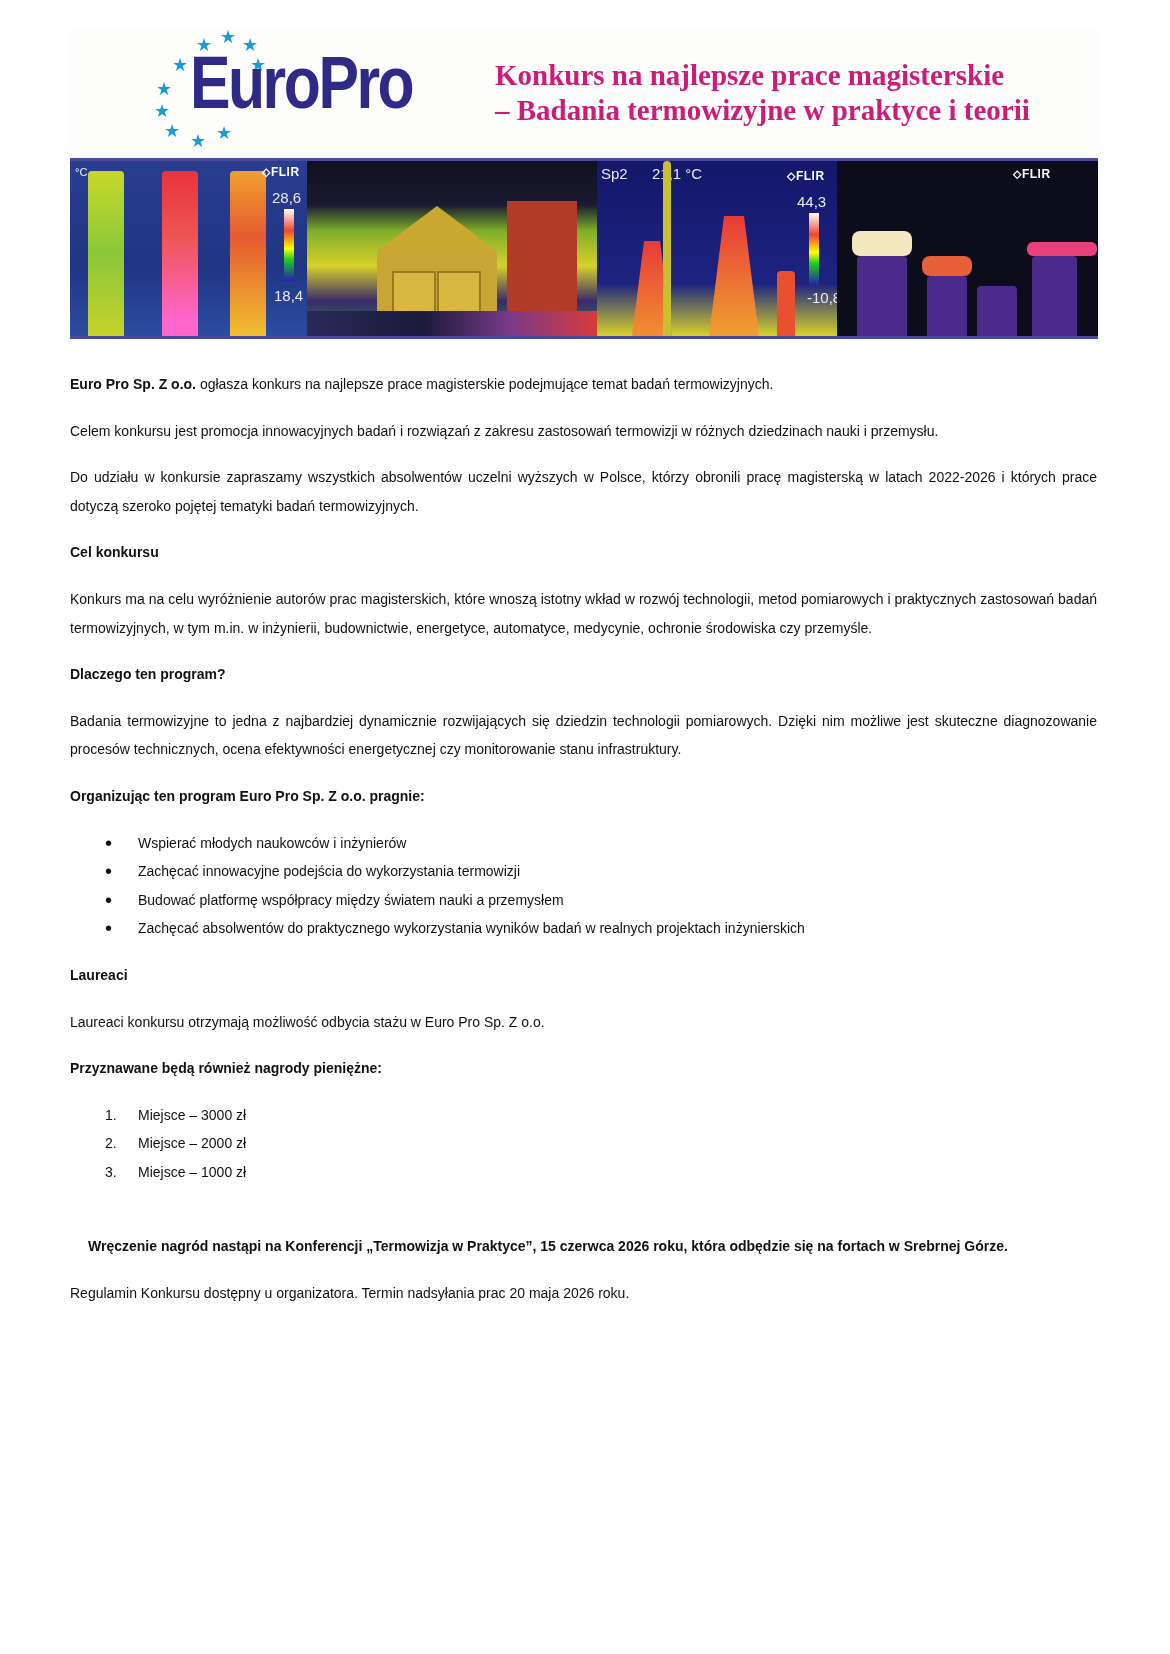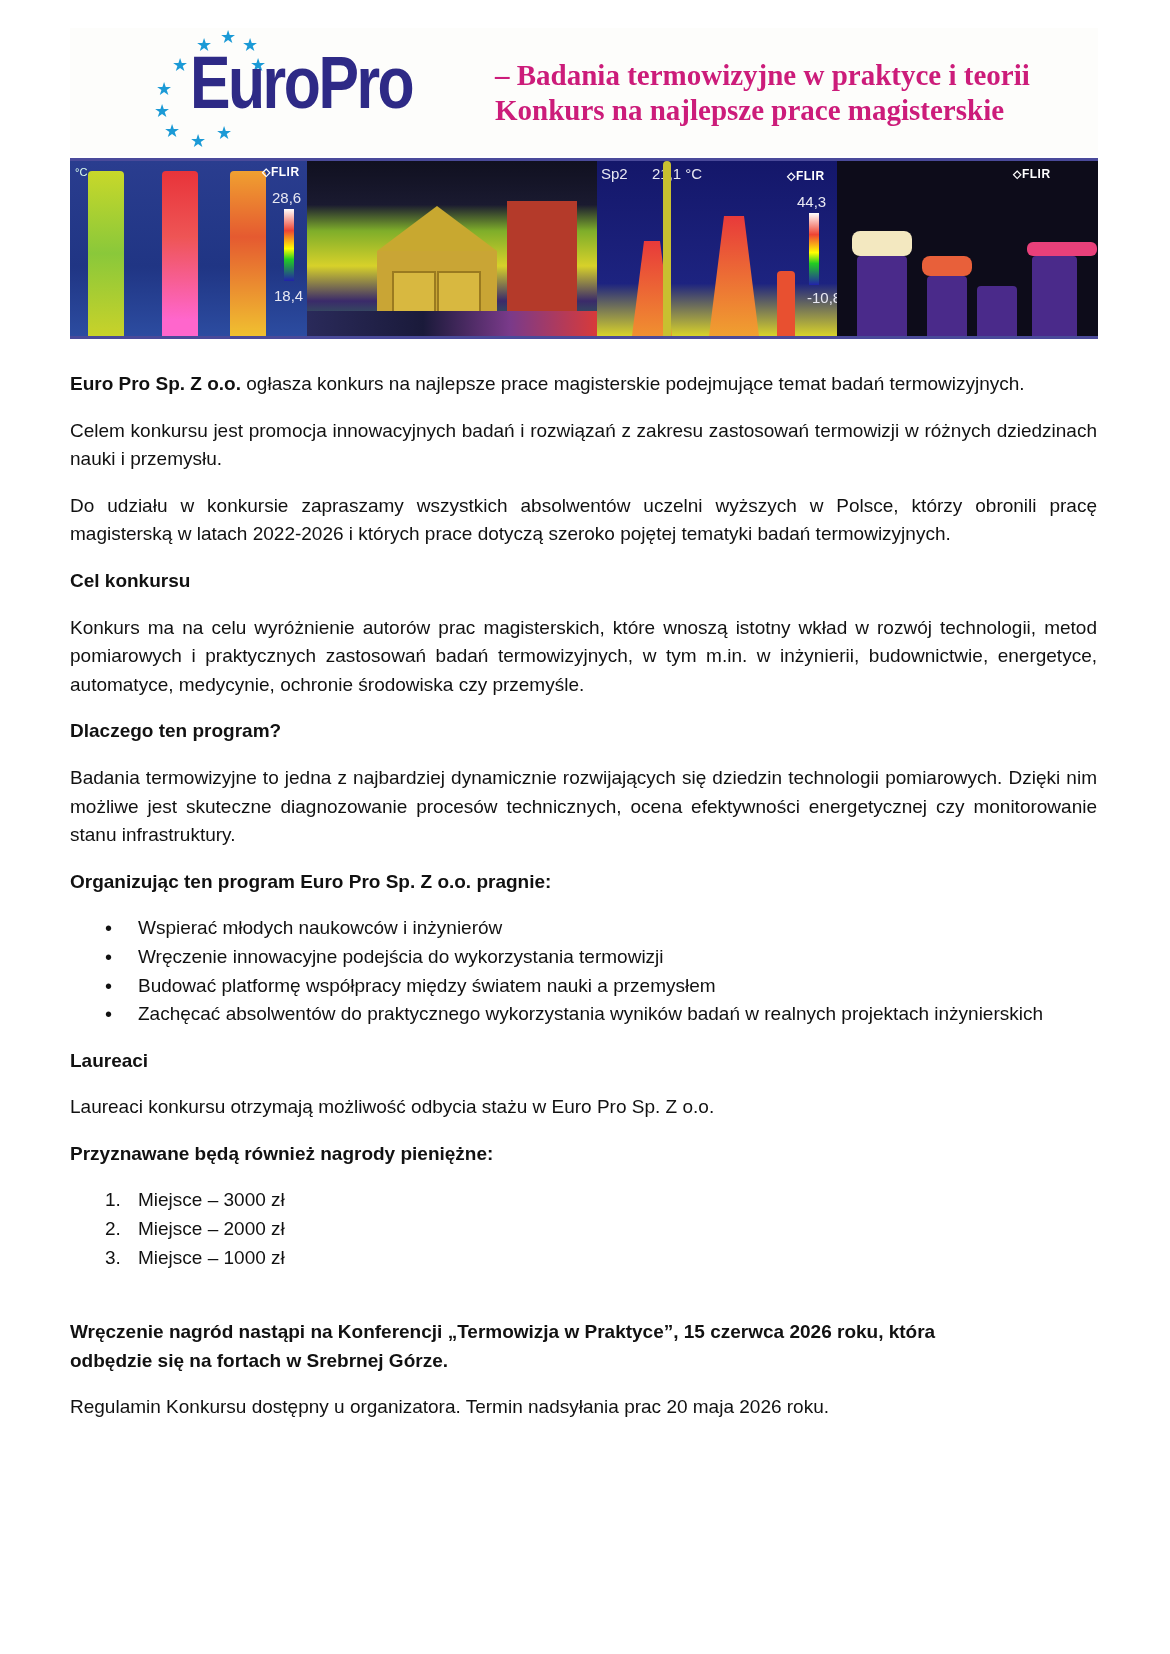--- a/index.html
+++ b/index.html
@@ -29,21 +29,21 @@
   .scalebar { position: absolute; width: 10px; background: linear-gradient(180deg,#fff 0%,#e43 30%,#ff0 55%,#2c2 70%,#22a 100%); }
   .unit { position: absolute; color: #dfe; font-size: 11px; }
 
   
   .tower { position: absolute; bottom: 0; width: 36px; border-radius: 4px 4px 0 0; }
   .house { position: absolute; }
   .insul { position: absolute; bottom: 0; border-radius: 4px 4px 0 0; }
 
   
   .content { position: absolute; left: 70px; top: 370px; width: 1027px;
-             font-family: "Liberation Sans", sans-serif; font-size: 19px; line-height: 28.6px; color: #111; }
+             font-family: "Liberation Sans", sans-serif; font-size: 14px; line-height: 28.6px; color: #111; }
   .content p { margin: 0 0 18px 0; text-align: justify; }
   .content .h { font-weight: bold; margin: 0 0 18px 0; }
   .content b { font-weight: bold; }
   ul.bul { margin: 7px 0 18px 0; padding: 0 0 0 68px; list-style: none; }
   ul.bul li { position: relative; text-align: justify; }
   ul.bul li::before { content: "\2022"; position: absolute; left: -33px; top: 0; font-size: 20px; }
   ol.num { margin: 0 0 18px 0; padding: 0 0 0 68px; list-style: none; }
   ol.num li { position: relative; }
   ol.num li .n { position: absolute; left: -33px; }
   .gap { height: 28px; }
@@ -60,22 +60,22 @@
       <span class="star" style="left:140px;top:28px;">★</span>
       <span class="star" style="left:62px;top:28px;">★</span>
       <span class="star" style="left:46px;top:52px;">★</span>
       <span class="star" style="left:44px;top:74px;">★</span>
       <span class="star" style="left:54px;top:94px;">★</span>
       <span class="star" style="left:80px;top:104px;">★</span>
       <span class="star" style="left:106px;top:96px;">★</span>
       <div class="logo-text">EuroPro</div>
     </div>
     <div class="banner-title">
+      <div>Konkurs na najlepsze prace magisterskie</div>
       <div>– Badania termowizyjne w praktyce i teorii</div>
-      <div>Konkurs na najlepsze prace magisterskie</div>
     </div>
   </div>
 
   <div class="thermal">
 
     <div class="panel p1">
       <span class="unit" style="left:5px;top:5px;">°C</span>
       <div class="tower" style="left:18px;height:165px;background:linear-gradient(180deg,#c8d82a,#8ac83a 50%,#c8d22a);"></div>
       <div class="tower" style="left:92px;height:165px;background:linear-gradient(180deg,#e8343a,#e55 40%,#f6c 90%);"></div>
       <div class="tower" style="left:160px;height:165px;background:linear-gradient(180deg,#f0a030,#e55a30 40%,#f0c030);"></div>
@@ -127,31 +127,31 @@
 
   <div class="h">Cel konkursu</div>
   <p>Konkurs ma na celu wyróżnienie autorów prac magisterskich, które wnoszą istotny wkład w rozwój technologii, metod pomiarowych i praktycznych zastosowań badań termowizyjnych, w tym m.in. w inżynierii, budownictwie, energetyce, automatyce, medycynie, ochronie środowiska czy przemyśle.</p>
 
   <div class="h">Dlaczego ten program?</div>
   <p>Badania termowizyjne to jedna z najbardziej dynamicznie rozwijających się dziedzin technologii pomiarowych. Dzięki nim możliwe jest skuteczne diagnozowanie procesów technicznych, ocena efektywności energetycznej czy monitorowanie stanu infrastruktury.</p>
 
   <div class="h">Organizując ten program Euro Pro Sp. Z o.o. pragnie:</div>
   <ul class="bul">
     <li>Wspierać młodych naukowców i inżynierów</li>
-    <li>Wręczenie innowacyjne podejścia do wykorzystania termowizji</li>
+    <li>Zachęcać innowacyjne podejścia do wykorzystania termowizji</li>
     <li>Budować platformę współpracy między światem nauki a przemysłem</li>
     <li>Zachęcać absolwentów do praktycznego wykorzystania wyników badań w realnych projektach inżynierskich</li>
   </ul>
 
   <div class="h">Laureaci</div>
   <p>Laureaci konkursu otrzymają możliwość odbycia  stażu w Euro Pro Sp. Z o.o.</p>
 
   <div class="h">Przyznawane będą również nagrody pieniężne:</div>
   <ol class="num">
     <li><span class="n">1.</span><span>Miejsce – 3000 zł</span></li>
     <li><span class="n">2.</span><span>Miejsce – 2000 zł</span></li>
     <li><span class="n">3.</span><span>Miejsce – 1000 zł</span></li>
   </ol>
 
   <div class="gap"></div>
-  <p class="h" style="text-align:left;width:920px;">Wręczenie nagród nastąpi na Konferencji „Termowizja w Praktyce”, 15 czerwca 2026 roku, która odbędzie się na fortach w Srebrnej Górze.</p>
+  <p class="h" style="text-align:left;width:920px;margin-left:18px;">Wręczenie nagród nastąpi na Konferencji „Termowizja w Praktyce”, 15 czerwca 2026 roku, która odbędzie się na fortach w Srebrnej Górze.</p>
   <p>Regulamin Konkursu dostępny u organizatora. Termin nadsyłania prac 20 maja 2026 roku.</p>
 </div>
 
 </body></html>

